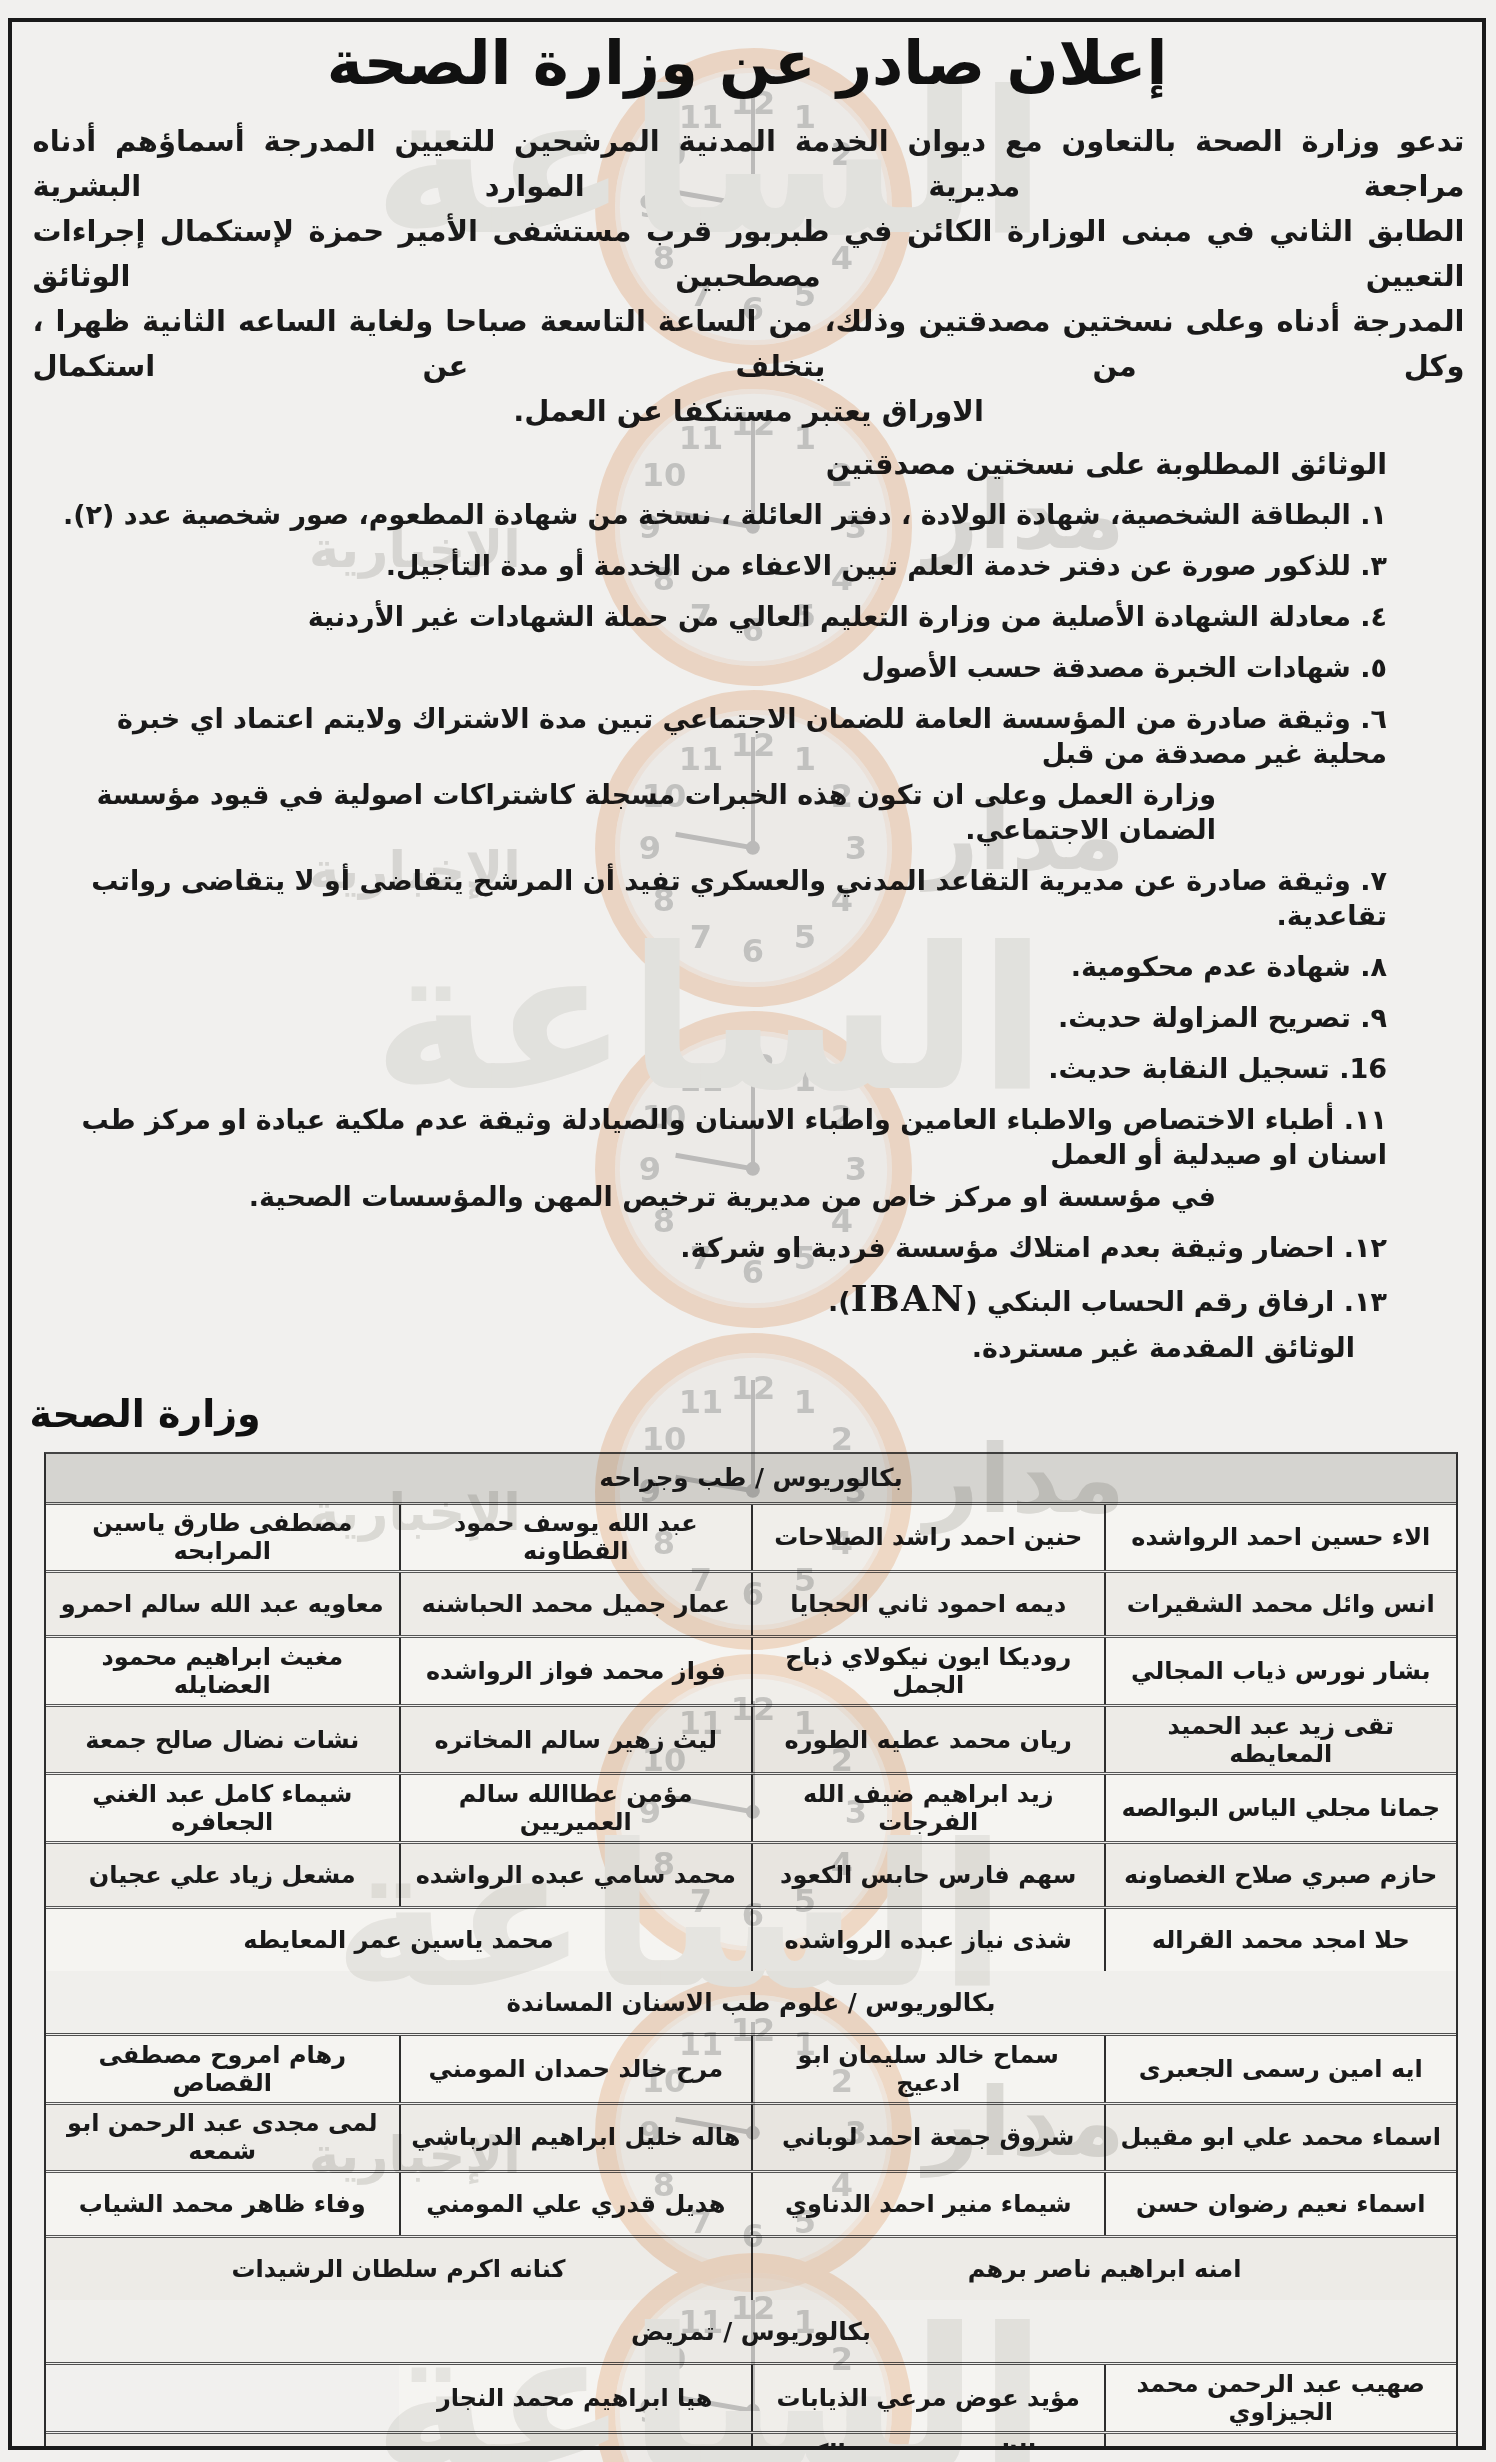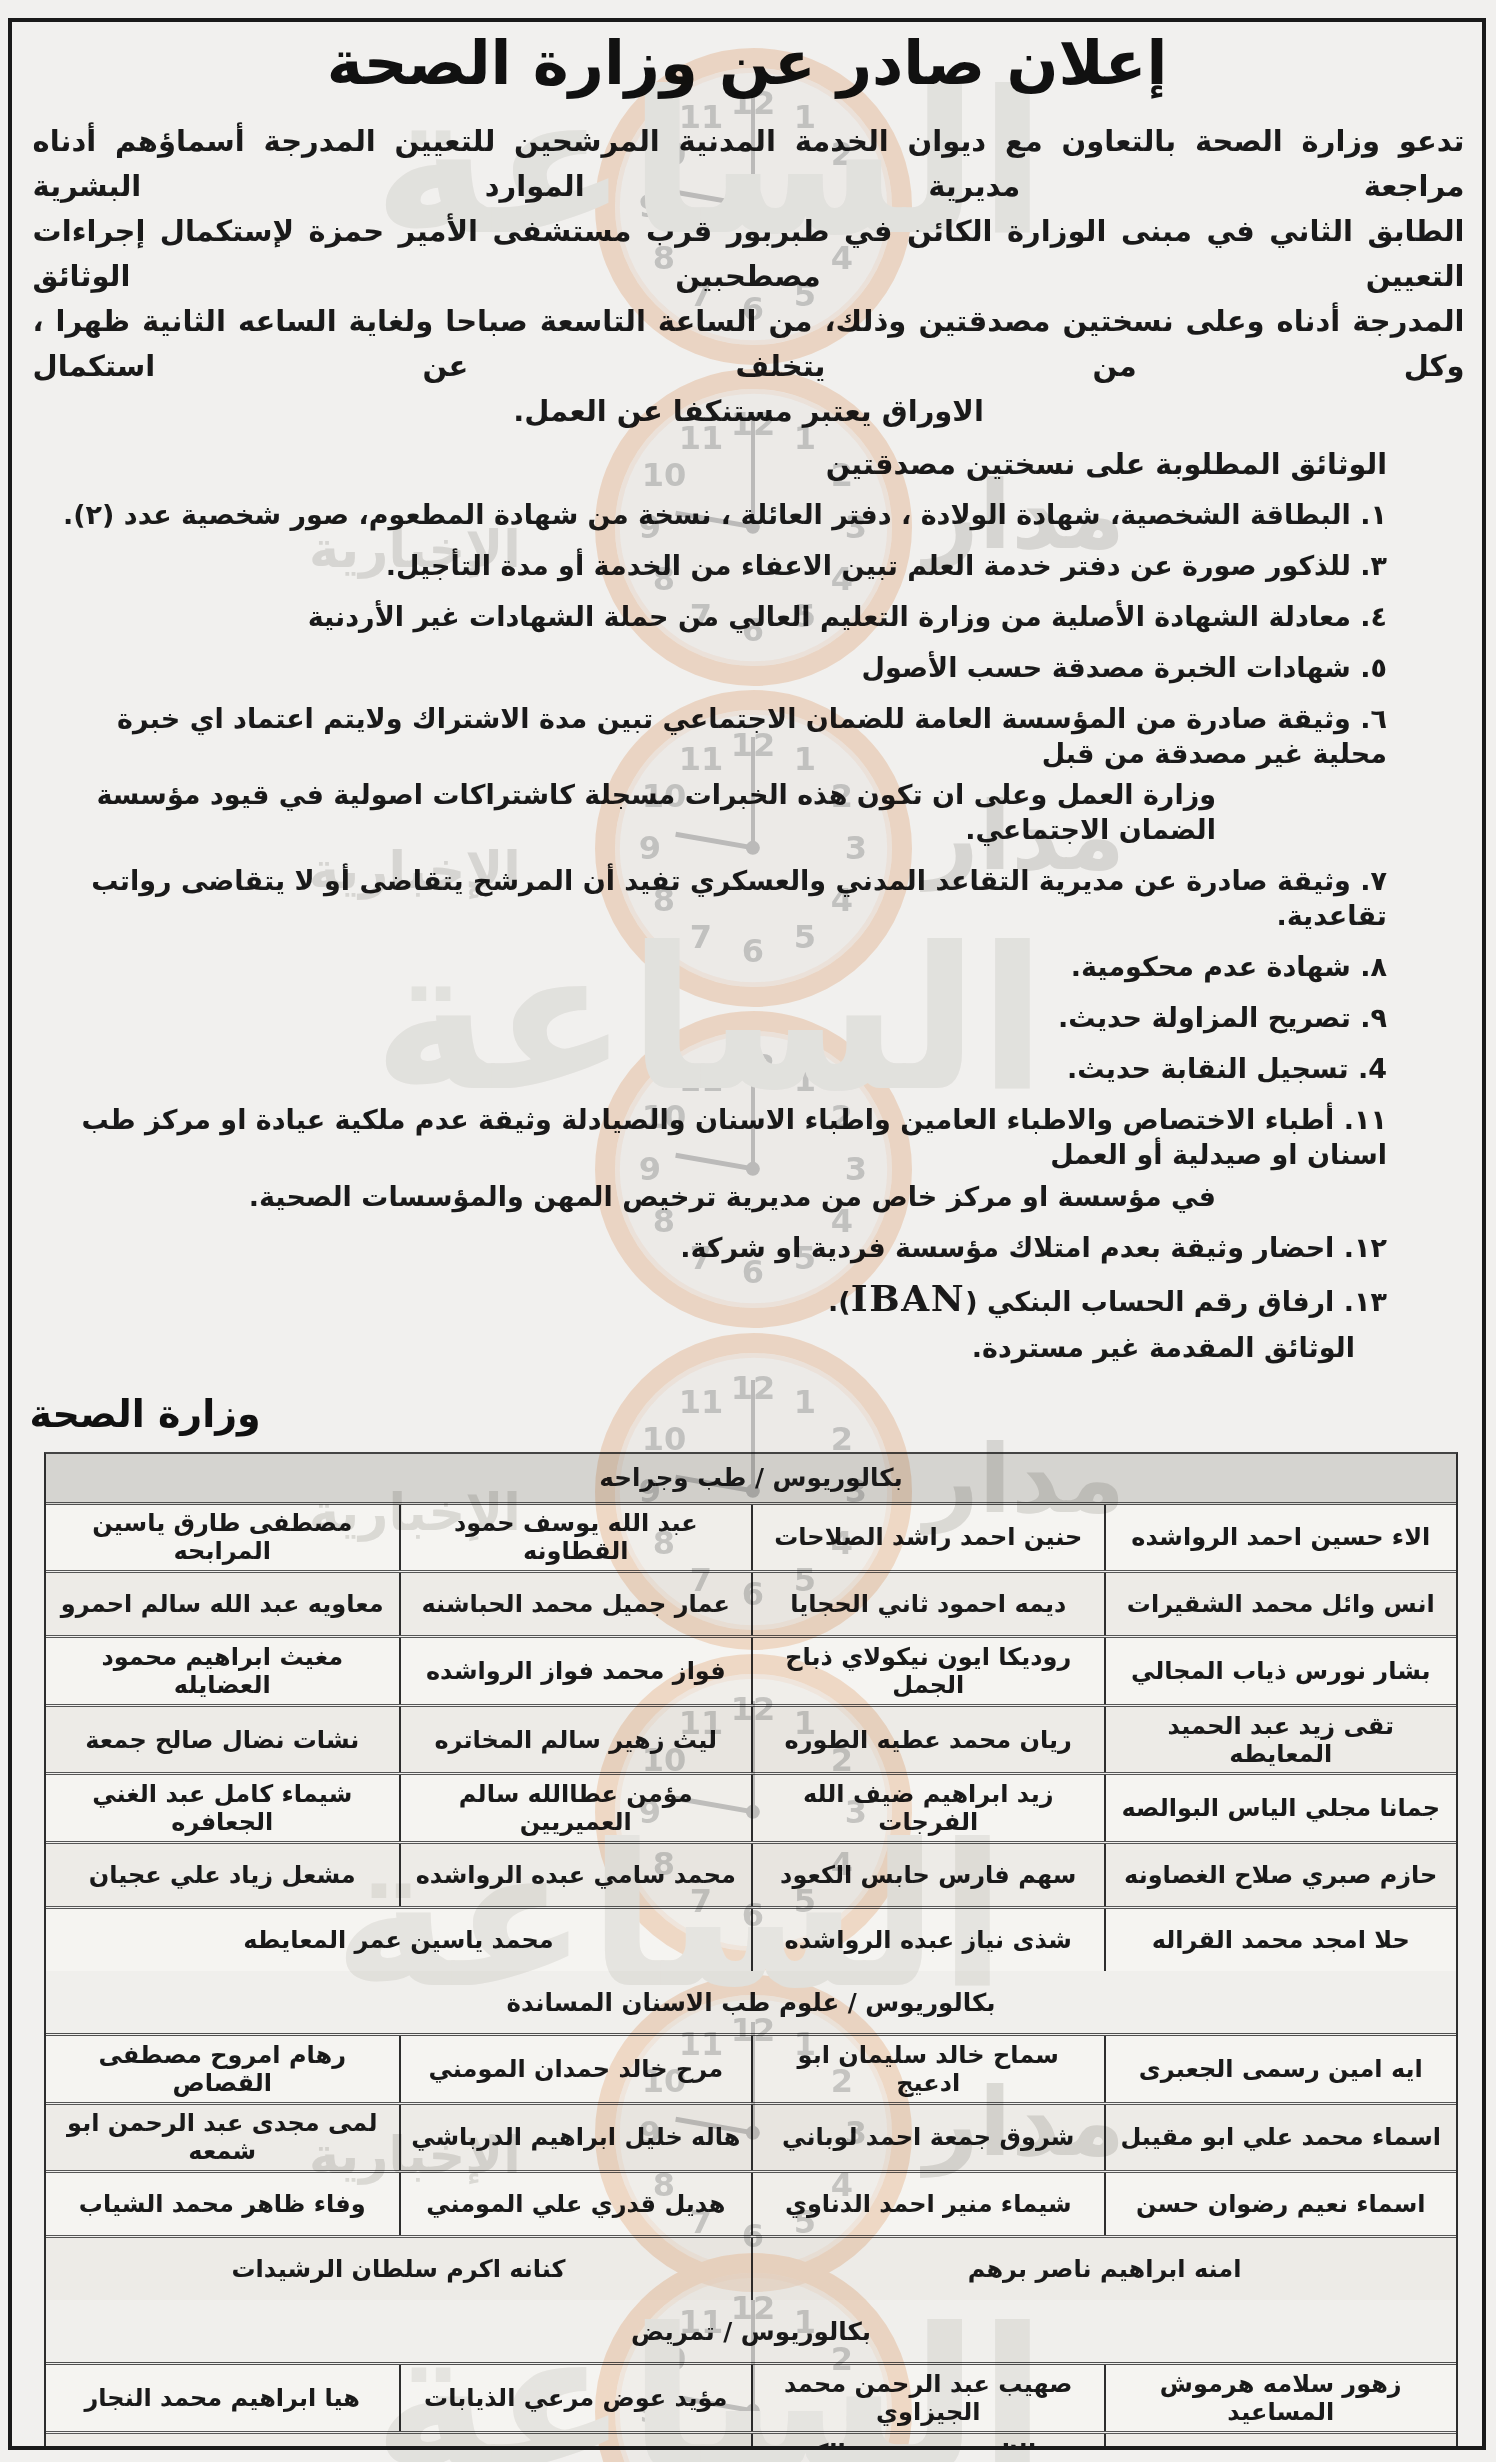--- a/index.html
+++ b/index.html
@@ -93,21 +93,21 @@
       <div class="doc-item">
         <div class="doc-line">٧. وثيقة صادرة عن مديرية التقاعد المدني والعسكري تفيد أن المرشح يتقاضى أو لا يتقاضى رواتب تقاعدية.</div>
       </div>
       <div class="doc-item">
         <div class="doc-line">٨. شهادة عدم محكومية.</div>
       </div>
       <div class="doc-item">
         <div class="doc-line">٩. تصريح المزاولة حديث.</div>
       </div>
       <div class="doc-item">
-        <div class="doc-line">4. تسجيل النقابة حديث.</div>
+        <div class="doc-line">16. تسجيل النقابة حديث.</div>
       </div>
       <div class="doc-item">
         <div class="doc-line">١١. أطباء الاختصاص والاطباء العامين واطباء الاسنان والصيادلة وثيقة عدم ملكية عيادة او مركز طب اسنان او صيدلية أو العمل</div>
         <div class="doc-line cont">في مؤسسة او مركز خاص من مديرية ترخيص المهن والمؤسسات الصحية.</div>
       </div>
       <div class="doc-item">
         <div class="doc-line">١٢. احضار وثيقة بعدم امتلاك مؤسسة فردية او شركة.</div>
       </div>
       <div class="doc-item">
         <div class="doc-line">١٣. ارفاق رقم الحساب البنكي (<span class="latin">IBAN</span>).</div>
@@ -181,21 +181,20 @@
           <div class="cell" style="width: 25%;">وفاء ظاهر محمد الشياب</div>
         </div>
         <div class="t-row alt">
           <div class="cell" style="width: 50%;">امنه ابراهيم ناصر برهم</div>
           <div class="cell" style="width: 50%;">كنانه اكرم سلطان الرشيدات</div>
         </div>
       </div>
       <div class="section">
         <div class="band">بكالوريوس / تمريض</div>
         <div class="t-row">
-          <div class="cell" style="width: 25%;">زهور سلامه هرموش المساعيد</div>
           <div class="cell" style="width: 25%;">صهيب عبد الرحمن محمد الجيزاوي</div>
           <div class="cell" style="width: 25%;">مؤيد عوض مرعي الذيابات</div>
           <div class="cell" style="width: 25%;">هيا ابراهيم محمد النجار</div>
         </div>
         <div class="t-row alt">
           <div class="cell" style="width: 25%;">سليم خالد محمد الزعبي</div>
           <div class="cell" style="width: 25%;">عبد الاله محمود عبد الكريم الفردوس</div>
           <div class="cell" style="width: 50%;">مها فهد طلب العويد</div>
         </div>
       </div>

